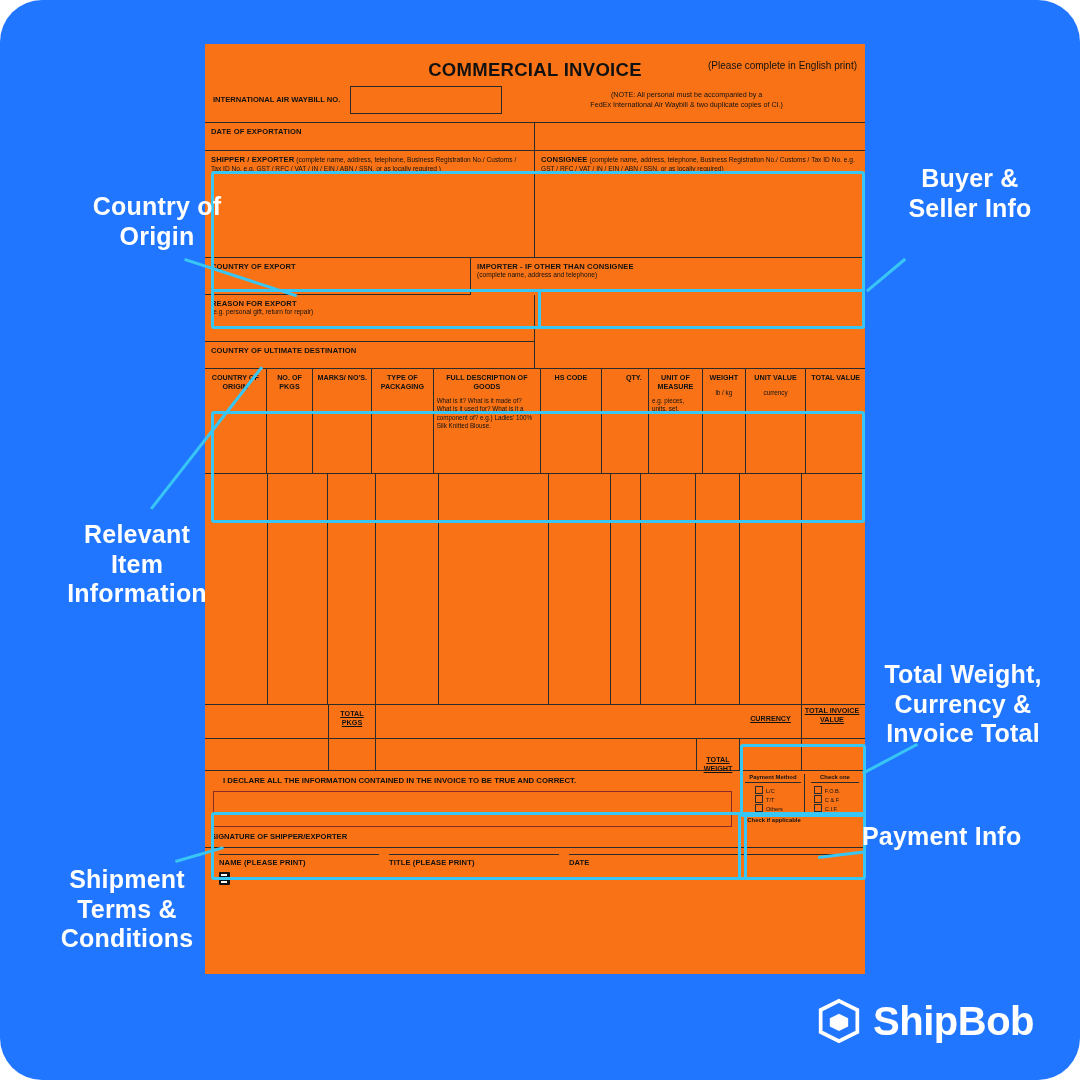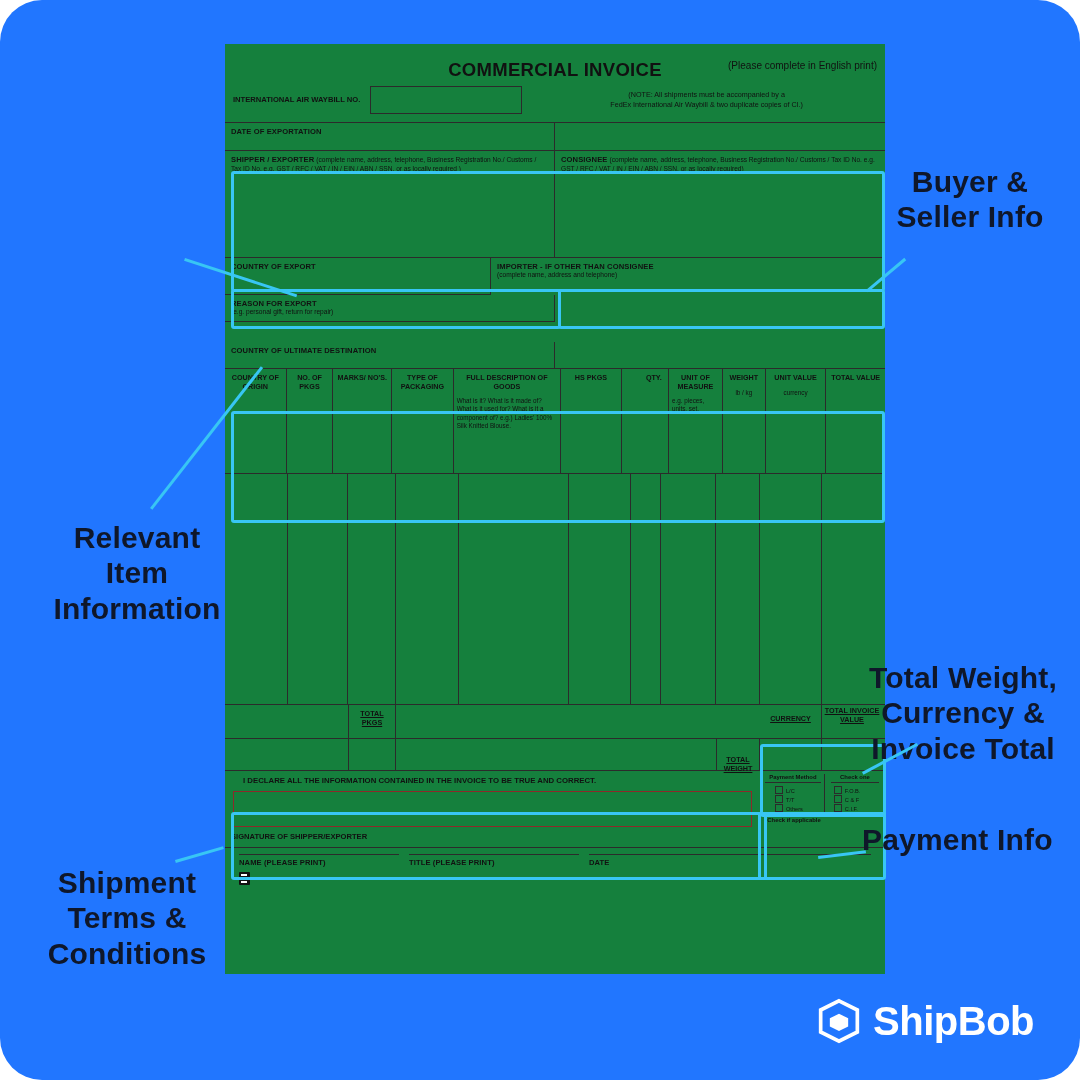--- a/index.html
+++ b/index.html
@@ -12,33 +12,33 @@
   #root{
     position:relative;
     width:1080px;height:1080px;
     background:#2176FF;
     border-radius:42px;
     overflow:hidden;
   }
   
   .anno{
     position:absolute;
-    color:#0f172a;
+    color:#ffffff;
     font-weight:bold;
-    font-size:30px;
+    font-size:25px;
     line-height:1.18;
     text-align:center;
     letter-spacing:.2px;
   }
   .leader{position:absolute;background:#38C6F4;transform-origin:0 0;height:3px;}
   
   #sheet{
-    position:absolute;left:225px;top:44px;
+    position:absolute;left:205px;top:44px;
     width:660px;height:930px;
-    background:#15803d;
+    background:#f97316;
     color:#111;
     font-size:7.4px;
     line-height:1.25;
   }
   .row{display:flex;}
   .cell{box-sizing:border-box;position:relative;}
   .b-r{border-right:1.1px solid #2b2b2b;}
   .b-b{border-bottom:1.1px solid #2b2b2b;}
   .pad{padding:4px 6px;}
   .ttl{font-weight:bold;font-size:7.6px;letter-spacing:.1px;}
@@ -86,21 +86,21 @@
 
     <div class="cell" style="position:relative;height:36px;">
       <div class="hdr-title">COMMERCIAL INVOICE</div>
       <div class="eng-note">(Please complete in English print)</div>
     </div>
 
     <div class="awb-line b-b">
       <div class="awb-label">INTERNATIONAL AIR WAYBILL NO.</div>
       <div class="awb-box"></div>
       <div class="awb-note">
-        <div>(NOTE: All shipments must be accompanied by a</div>
+        <div>(NOTE: All personal must be accompanied by a</div>
         <div>FedEx International Air Waybill &amp; two duplicate copies of CI.)</div>
       </div>
     </div>
 
     <div class="row b-b" style="height:27px;">
       <div class="cell pad b-r" style="width:330px;">
         <span class="ttl">DATE OF EXPORTATION</span>
       </div>
     </div>
 
@@ -118,21 +118,21 @@
     <div class="row" style="height:37px;">
       <div class="cell pad b-r b-b" style="width:266px;">
         <span class="ttl">COUNTRY OF EXPORT</span>
       </div>
       <div class="cell pad" style="width:328px;">
         <div class="ttl">IMPORTER - IF OTHER THAN CONSIGNEE</div>
         <div class="sm">(complete name, address and telephone)</div>
       </div>
     </div>
 
-    <div class="row" style="height:47px;flex-direction:column;">
+    <div class="row" style="height:47px;">
       <div class="cell pad b-r b-b" style="width:330px;">
         <div class="ttl">REASON FOR EXPORT</div>
         <div class="sm">(e.g. personal gift, return for repair)</div>
       </div>
       <div class="cell" style="width:328px;"></div>
     </div>
 
     <div class="row b-b" style="height:26px;">
       <div class="cell pad b-r" style="width:330px;">
         <span class="ttl">COUNTRY OF ULTIMATE DESTINATION</span>
@@ -160,21 +160,21 @@
       <div class="col" style="width:110px;">
         <div class="colhead">FULL DESCRIPTION
 OF GOODS</div>
         <div class="colsub">What is it?
 What is it made of?
 What is it used for?
 What is it a component of?
 e.g.) Ladies' 100% Silk Knitted Blouse.</div>
       </div>
       <div class="col" style="width:62px;">
-        <div class="colhead">HS PKGS</div>
+        <div class="colhead">HS CODE</div>
       </div>
       <div class="col" style="width:30px;margin-left:18px;">
         <div class="colhead">QTY.</div>
       </div>
       <div class="col" style="width:55px;">
         <div class="colhead">UNIT OF
 MEASURE</div>
         <div class="colsub">e.g. pieces,
 units, set.</div>
       </div>
@@ -286,20 +286,22 @@
 
     <div class="hl" style="left:6px;top:127px;width:648px;height:115px;"></div>
     <div class="hl" style="left:6px;top:245px;width:324px;height:34px;"></div>
     <div class="hl" style="left:333px;top:245px;width:321px;height:34px;"></div>
     <div class="hl" style="left:6px;top:367px;width:648px;height:106px;"></div>
     <div class="hl" style="left:535px;top:700px;width:120px;height:67px;"></div>
     <div class="hl" style="left:533px;top:768px;width:122px;height:62px;"></div>
     <div class="hl" style="left:6px;top:768px;width:530px;height:62px;"></div>
   </div>
 
+  <div class="anno" style="left:42px;top:192px;width:230px;white-space:pre-line;">Country of
+Origin</div>
   <div class="leader" style="left:185px;top:258px;width:118px;transform:rotate(18deg);"></div>
 
   <div class="anno" style="left:870px;top:164px;width:200px;white-space:pre-line;">Buyer &amp;
 Seller Info</div>
   <div class="leader" style="left:866px;top:290px;width:50px;transform:rotate(-40deg);"></div>
 
   <div class="anno" style="left:22px;top:520px;width:230px;white-space:pre-line;">Relevant
 Item
 Information</div>
   <div class="leader" style="left:150px;top:508px;width:180px;transform:rotate(-52deg);"></div>

